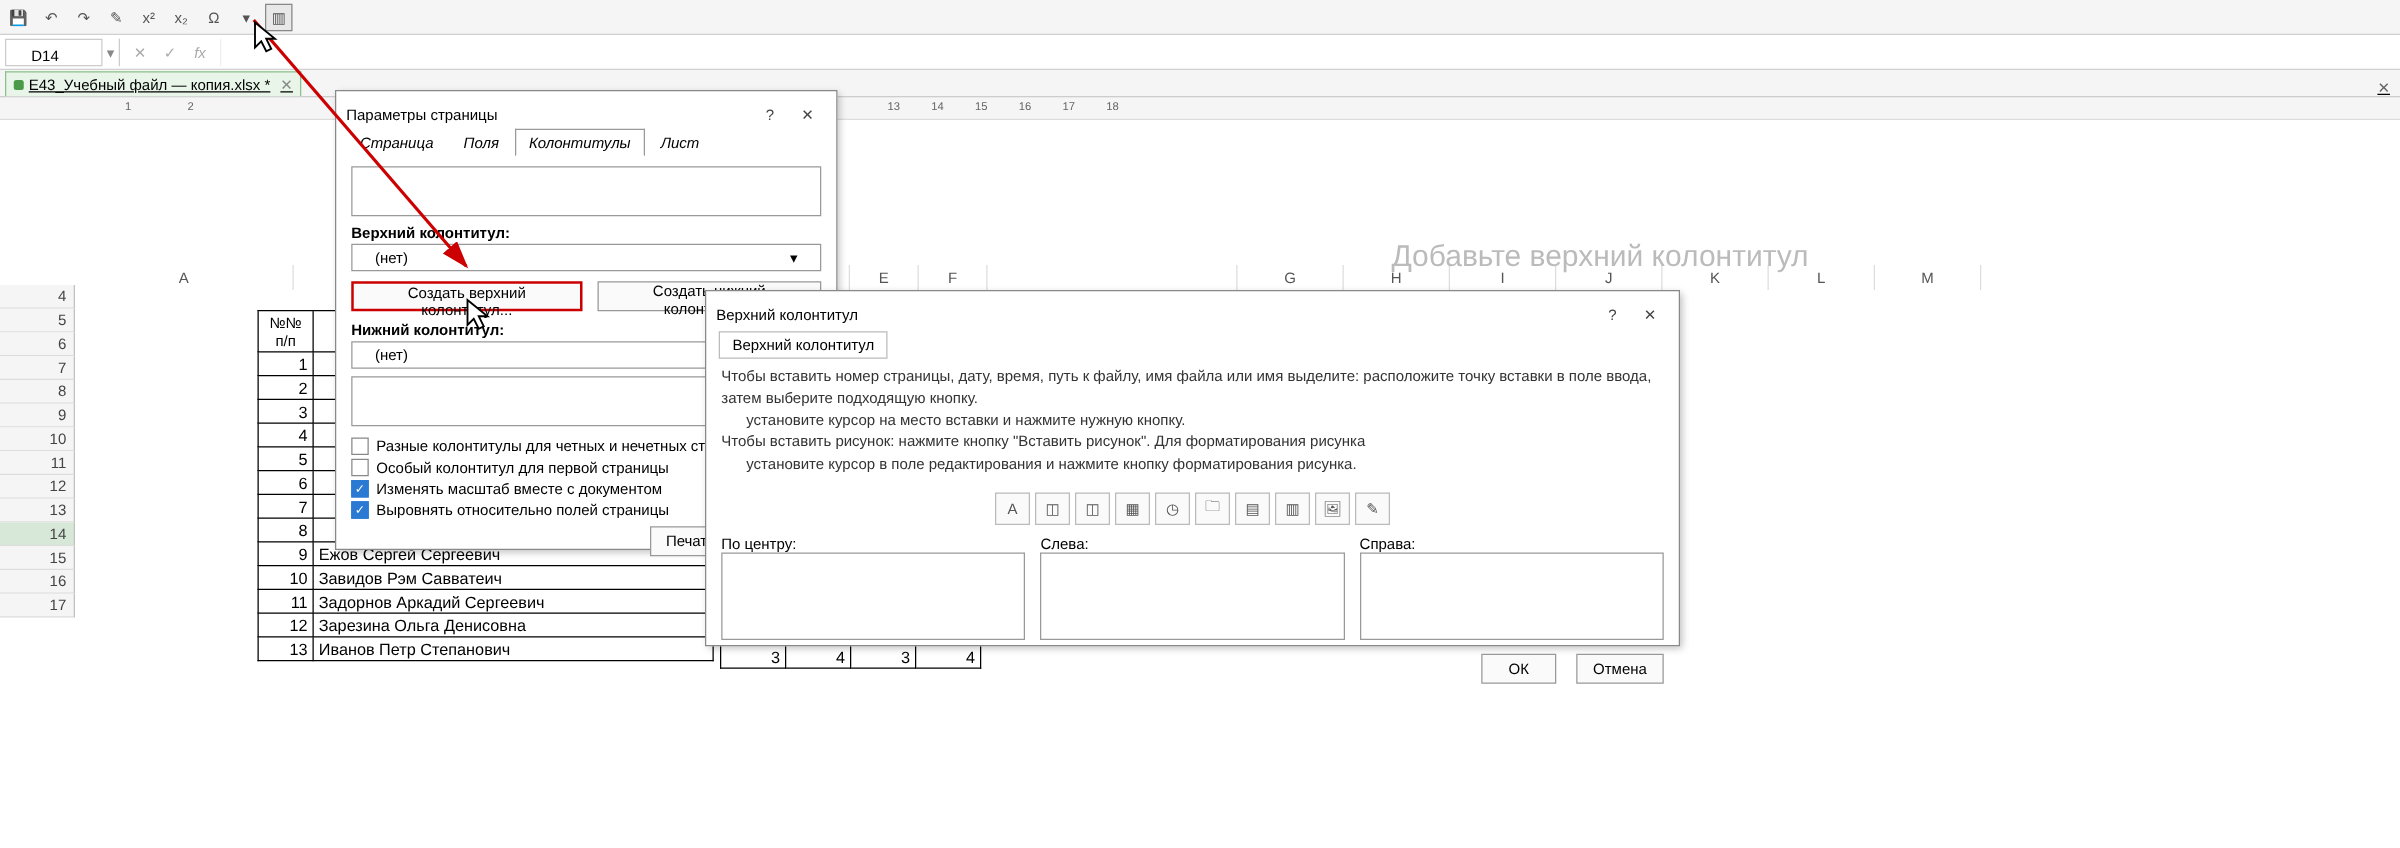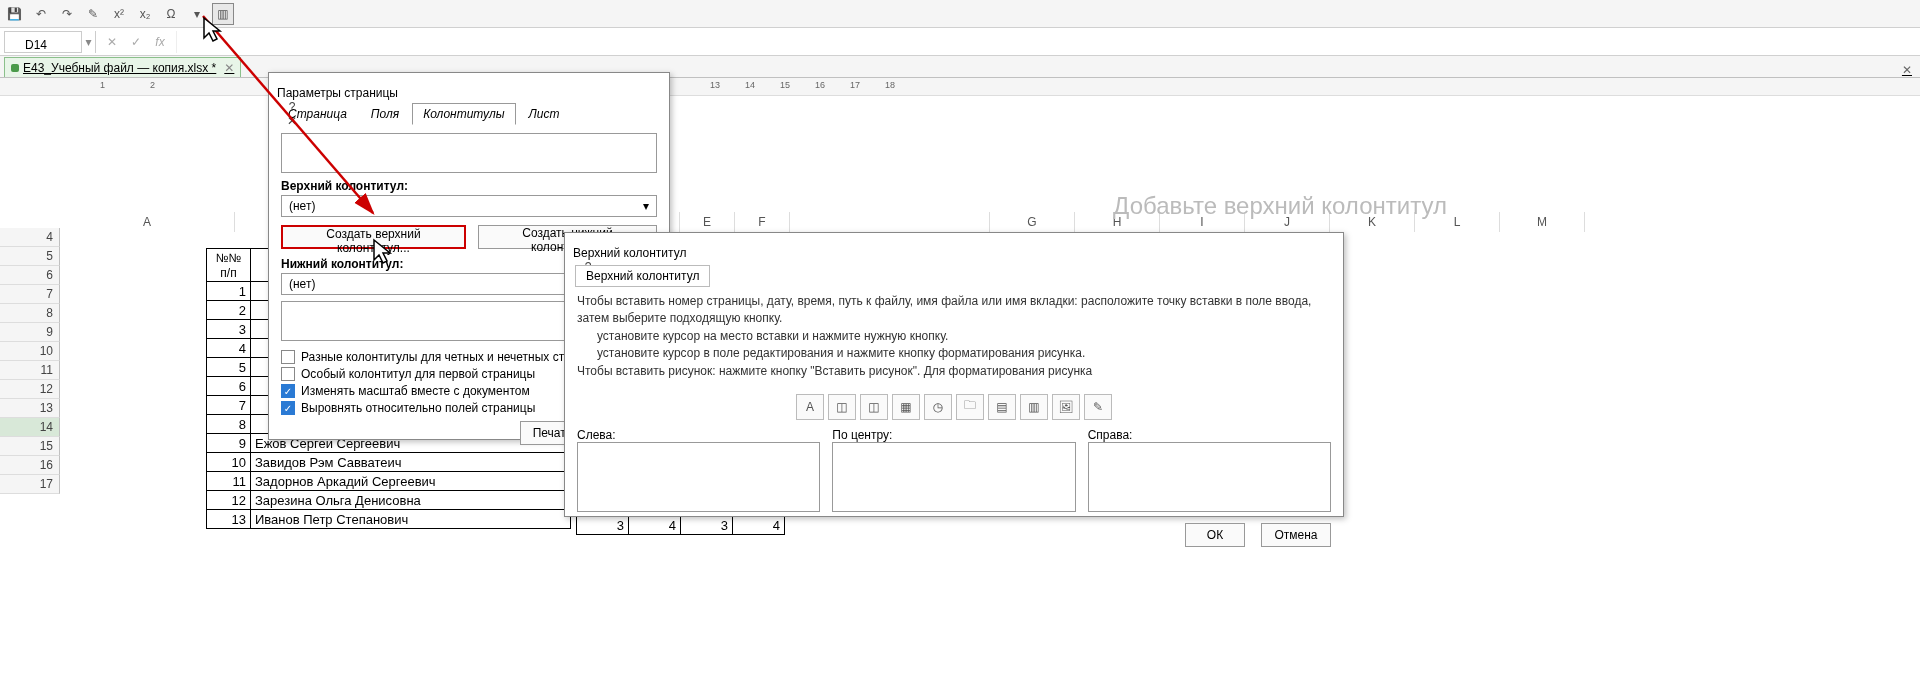--- a/index.html
+++ b/index.html
@@ -43,30 +43,30 @@
 .data-table .rownum { width: 44px; text-align: right; padding-right: 4px; }
 .data-table .name { width: 320px; }
 .data-table .small { width: 52px; text-align: right; }
 
 .col-hdr-row { position: absolute; left: 0; top: 116px; height: 20px; display: flex; }
 .col-hdr-row .corner { width: 60px; }
 .col-hdr-row .c { border-right: 1px solid #ddd; display: flex; align-items: center; justify-content: center; color: #555; }
 
 
 .dialog { position: absolute; background: #fff; border: 1px solid #888; box-shadow: 2px 2px 6px rgba(0,0,0,0.25); }
-.dialog .titlebar { height: 26px; display: flex; align-items: flex-start; padding: 13px 8px; font-size: 13px; flex-direction: column; }
+.dialog .titlebar { height: 26px; display: flex; align-items: flex-end; padding: 0 8px; font-size: 13px; }
 .dialog .titlebar .spacer { flex: 1; }
 .dialog .titlebar .tbtn { width: 30px; text-align: center; color: #444; }
 .dialog .tabs { display: flex; padding: 4px 8px 0 8px; gap: 2px; }
 .dialog .tab { padding: 3px 10px; border: 1px solid transparent; cursor: pointer; font-style: italic; }
 .dialog .tab.active { border: 1px solid #999; border-bottom: 1px solid #fff; background: #fff; }
 .dialog .body { padding: 8px 12px; }
 .dialog label.sec { display: block; margin: 6px 0 2px 0; font-weight: bold; }
 .dialog .preview-box { border: 1px solid #999; height: 40px; background: #fff; }
-.dialog .combo { width: 100%; height: 22px; border: 1px solid #999; padding: 0 7px; display: flex; align-items: center; justify-content: space-between; }
+.dialog .combo { width: 100%; height: 22px; border: 1px solid #999; padding: 0 18px; display: flex; align-items: center; justify-content: space-between; }
 .dialog .btn { height: 24px; border: 1px solid #999; background: #fafafa; padding: 0 12px; cursor: pointer; }
 .dialog .btn.highlight { border: 2px solid #c00; }
 .dialog .btn-row { display: flex; gap: 12px; justify-content: center; margin: 8px 0; }
 .dialog .check-row { display: flex; align-items: center; gap: 6px; margin: 3px 0; }
 .dialog .check { width: 14px; height: 14px; border: 1px solid #888; display: inline-flex; align-items: center; justify-content: center; font-size: 10px; color: #fff; }
 .dialog .check.on { background: #2a7ad4; border-color: #2a7ad4; }
 
 #dlg1 { left: 268px; top: 72px; width: 402px; height: 368px; }
 
 
@@ -303,44 +303,44 @@
 
 <div class="dialog" id="dlg2">
   <div class="titlebar">
     <span>Верхний колонтитул</span>
     <span class="spacer"></span>
     <span class="tbtn">?</span>
     <span class="tbtn">✕</span>
   </div>
   <div class="inner-tab">Верхний колонтитул</div>
   <div class="instr">
-    <div>Чтобы вставить номер страницы, дату, время, путь к файлу, имя файла или имя вкладки: расположите точку вставки в поле ввода, затем выберите подходящую кнопку.</div>
+    <div>Чтобы вставить номер страницы, дату, время, путь к файлу, имя файла или имя выделите: расположите точку вставки в поле ввода, затем выберите подходящую кнопку.</div>
     <div style="padding-left:20px">установите курсор на место вставки и нажмите нужную кнопку.</div>
+    <div>Чтобы вставить рисунок: нажмите кнопку "Вставить рисунок". Для форматирования рисунка</div>
     <div style="padding-left:20px">установите курсор в поле редактирования и нажмите кнопку форматирования рисунка.</div>
-    <div>Чтобы вставить рисунок: нажмите кнопку "Вставить рисунок". Для форматирования рисунка</div>
   </div>
   <div class="icon-row">
     <div class="ib">A</div>
     <div class="ib">◫</div>
     <div class="ib">◫</div>
     <div class="ib">▦</div>
     <div class="ib">◷</div>
     <div class="ib">🗀</div>
     <div class="ib">▤</div>
     <div class="ib">▥</div>
     <div class="ib">🖼</div>
     <div class="ib">✎</div>
   </div>
   <div class="three-cols">
     <div class="col3">
+      <label>По центру:</label>
+      <textarea style=""></textarea>
+    </div>
+    <div class="col3">
       <label>Слева:</label>
-      <textarea style=""></textarea>
-    </div>
-    <div class="col3">
-      <label>По центру:</label>
       <textarea style=""></textarea>
     </div>
     <div class="col3">
       <label>Справа:</label>
       <textarea style=""></textarea>
     </div>
   </div>
   <div class="dlg-footer">
     <button class="btn" style="width:60px">ОК</button>
     <button class="btn" style="width:70px">Отмена</button>

